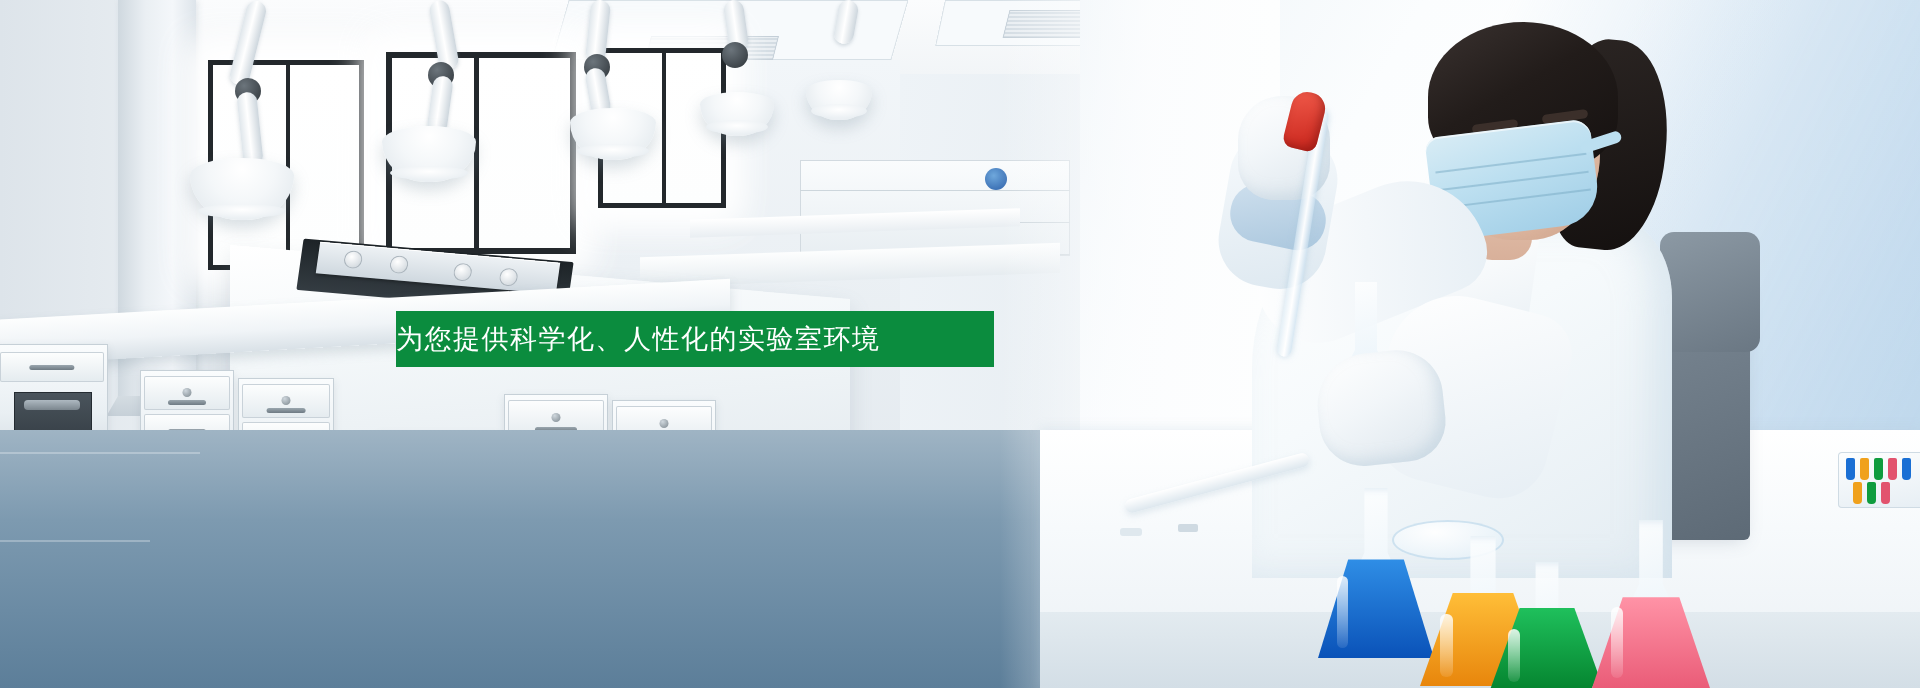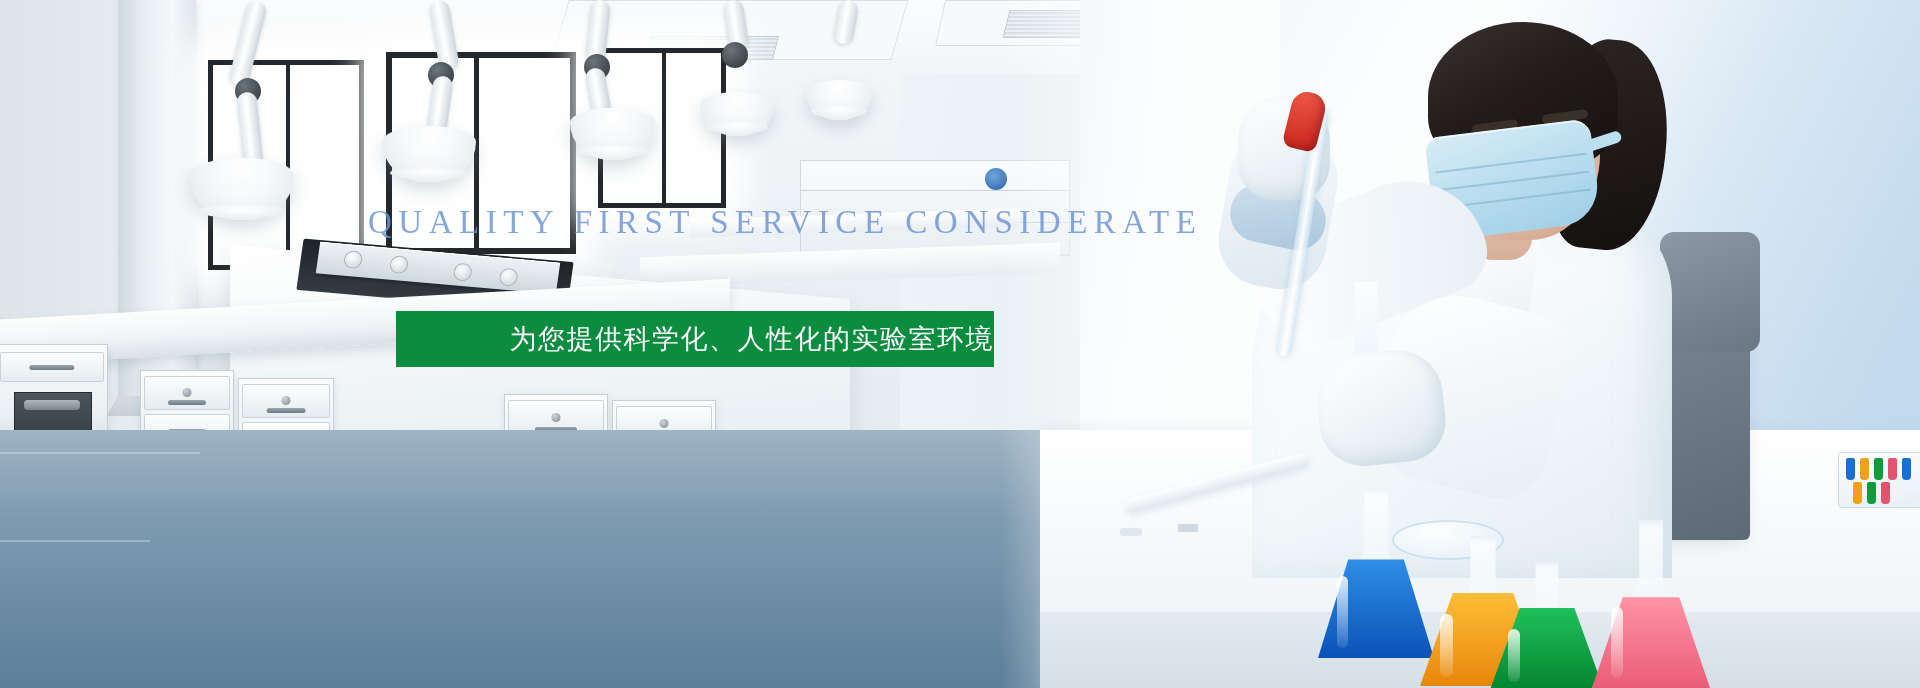--- a/index.html
+++ b/index.html
@@ -417,21 +417,21 @@
     letter-spacing:2px;
     color:#1550c8;
     white-space:nowrap;
     text-shadow:0 1px 0 rgba(255,255,255,.35);
   }
 
   .subbar{
     position:absolute;left:396px;top:311px;
     width:598px;height:56px;
     background:#0b8c3e;
-    display:flex;align-items:center;justify-content:flex-end;
+    display:flex;align-items:center;justify-content:flex-start;
   }
   .subbar .sub{
     color:#ffffff;font-size:27px;letter-spacing:1.5px;white-space:nowrap;
   }
 </style>
 </head>
 <body>
 
 <div class="banner">
 
@@ -668,21 +668,20 @@
       <div class="tip" style="left:50px;top:6px;background:#e2536e;"></div>
       <div class="tip" style="left:64px;top:6px;background:#1a6fd4;"></div>
       <div class="tip" style="left:15px;top:30px;background:#f0a11c;"></div>
       <div class="tip" style="left:29px;top:30px;background:#0f9c3e;"></div>
       <div class="tip" style="left:43px;top:30px;background:#e2536e;"></div>
     </div>
   </div>
 
   <div class="copy">
 
-    <div class="eyebrow">QUALITY FIRST SERVICE CONSIDERATE</div>
 
 
     <div class="subbar">
       <span class="sub">为您提供科学化、人性化的实验室环境</span>
     </div>
   </div>
 
 </div>
 
 </body></html>

